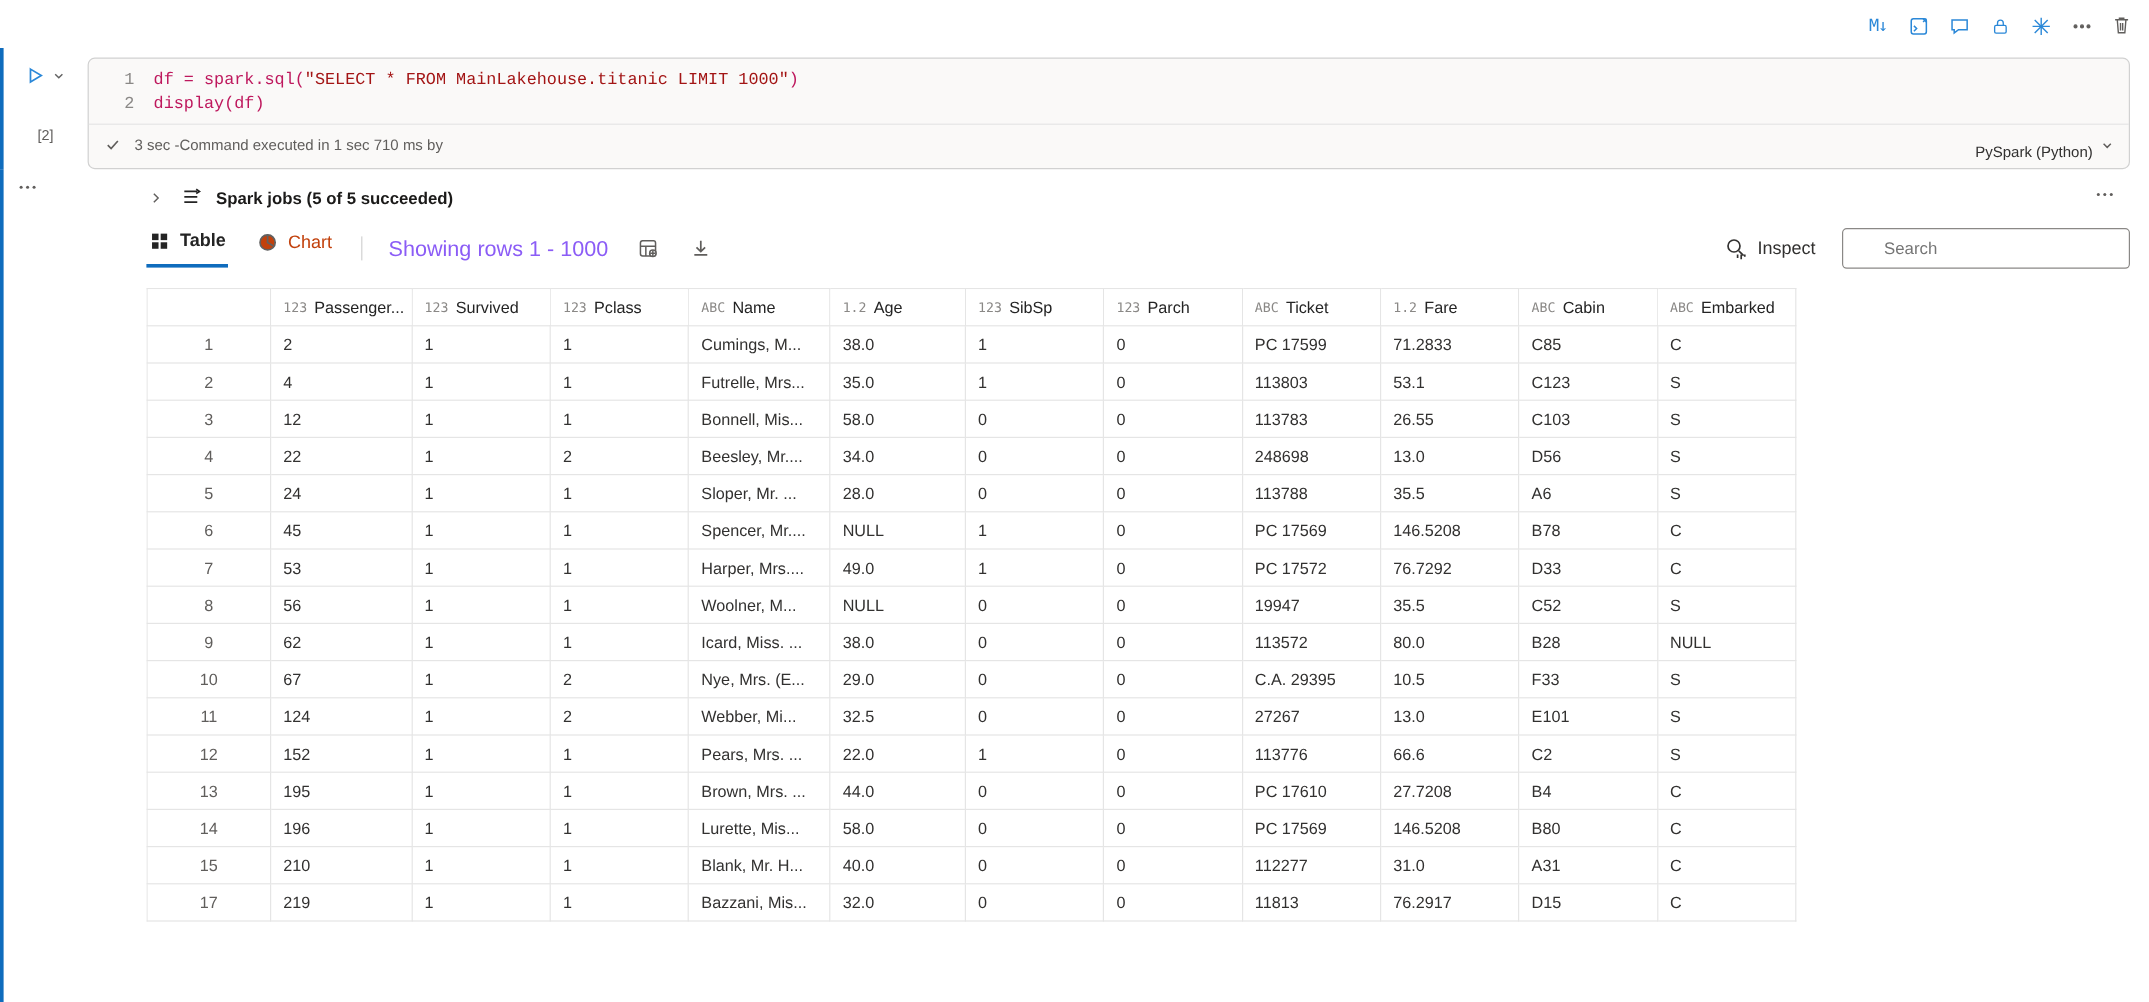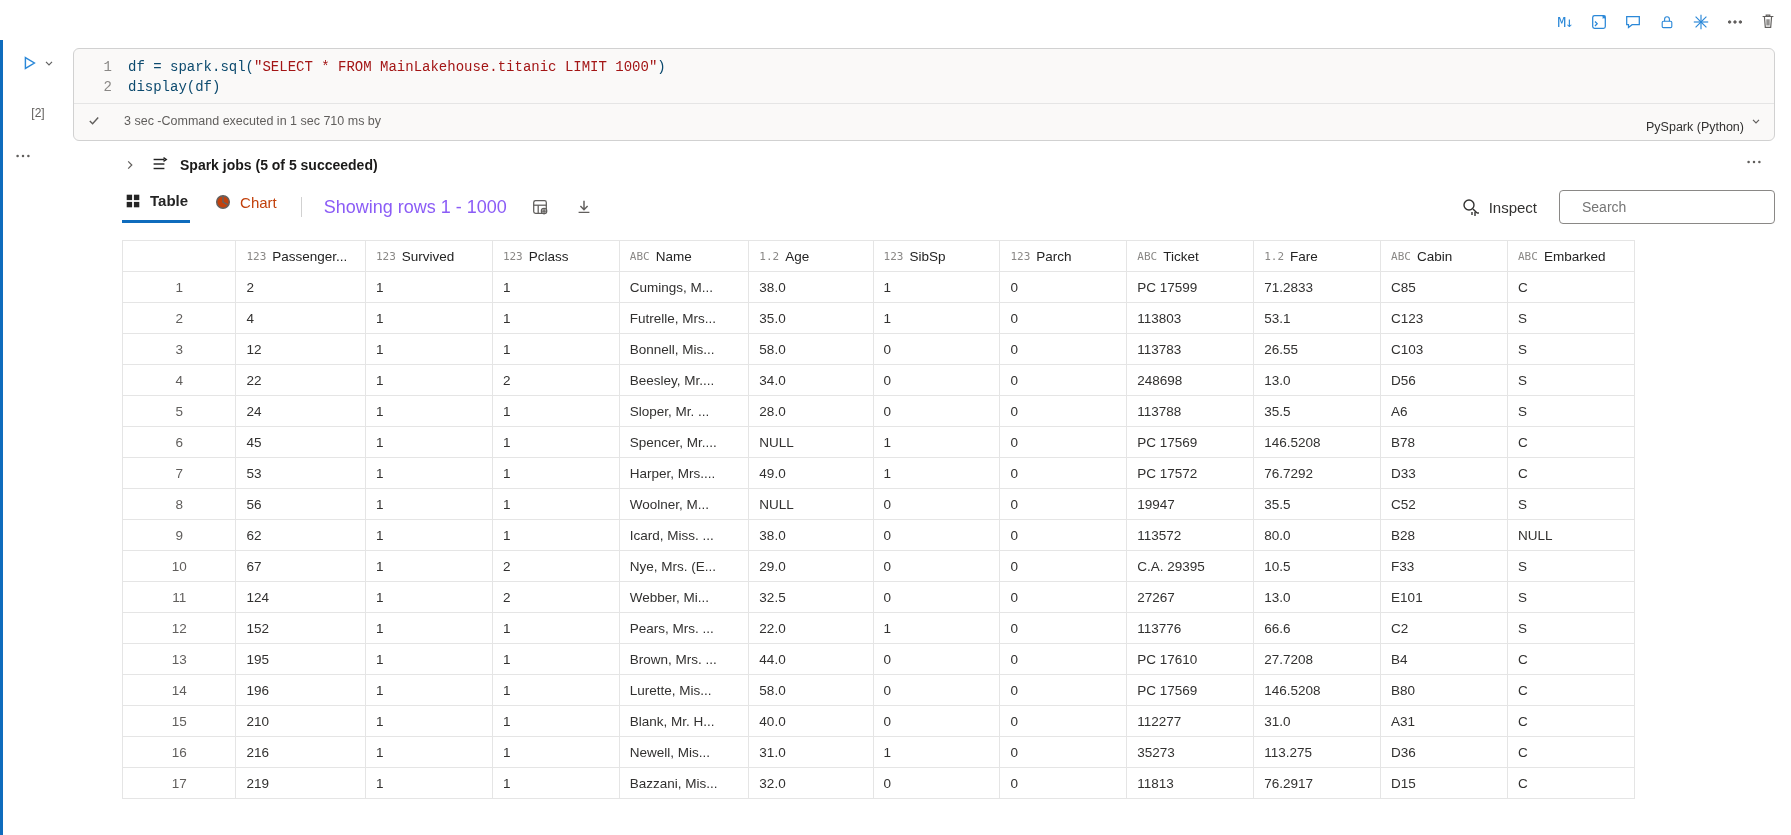--- a/index.html
+++ b/index.html
@@ -115,36 +115,36 @@
     line-height: 20px;
   }
   .code-line { display: flex; }
   .code-line .ln {
     width: 26px;
     text-align: right;
     color: #8a8886;
     user-select: none;
     margin-right: 16px;
   }
-  .tok-id { color: #0c4a6e; }
+  .tok-id { color: #be185d; }
   .tok-str { color: #a31515; }
 
   .status-row {
     display: flex;
     align-items: center;
     justify-content: space-between;
     border-top: 1px solid #e5e5e5;
     padding: 4px 12px 6px 12px;
     font-size: 12.5px;
     color: #605e5c;
   }
   .status-left {
     display: flex;
     align-items: center;
-    gap: 22px;
+    gap: 10px;
   }
   .check-icon {
     width: 16px; height:16px;
     display:flex; align-items:center; justify-content:center;
     color: #605e5c;
   }
   .status-right {
     display: flex;
     align-items: center;
     gap:6px;
@@ -221,38 +221,38 @@
   .inspect {
     display:flex; align-items:center; gap:8px;
     font-size:15px; color:#323130; cursor:pointer;
   }
   .search-wrap {
     display:flex; align-items:center;
     border:1px solid #8a8886;
     border-radius:4px;
     height:32px;
     width: 190px;
-    padding: 0 12px;
+    padding: 0 24px;
     gap:8px;
     color:#605e5c;
   }
   .search-wrap input {
     border:none; outline:none; background:none;
     flex:1; font-size:14px; color:#605e5c;
   }
 
   
   .table-wrap {
     flex:1;
     overflow: auto;
     margin: 10px 8px 0 6px;
   }
   table.data {
     border-collapse: collapse;
-    width: 1513px;
+    width: 1375px;
     table-layout: fixed;
   }
   table.data th, table.data td {
     border: 1px solid #e5e5e5;
     padding: 4px 10px;
     font-size: 13.5px;
     height: 22px;
     white-space: nowrap;
     overflow: hidden;
     text-overflow: ellipsis;
@@ -792,34 +792,20 @@
                 <td>Blank, Mr. H...</td>
                 <td>40.0</td>
                 <td>0</td>
                 <td>0</td>
                 <td>112277</td>
                 <td>31.0</td>
                 <td>A31</td>
                 <td>C</td>
               </tr>
               <tr>
-                <td class="rownum">16</td>
-                <td>216</td>
-                <td>1</td>
-                <td>1</td>
-                <td>Newell, Mis...</td>
-                <td>31.0</td>
-                <td>1</td>
-                <td>0</td>
-                <td>35273</td>
-                <td>113.275</td>
-                <td>D36</td>
-                <td>C</td>
-              </tr>
-              <tr>
                 <td class="rownum">17</td>
                 <td>219</td>
                 <td>1</td>
                 <td>1</td>
                 <td>Bazzani, Mis...</td>
                 <td>32.0</td>
                 <td>0</td>
                 <td>0</td>
                 <td>11813</td>
                 <td>76.2917</td>

